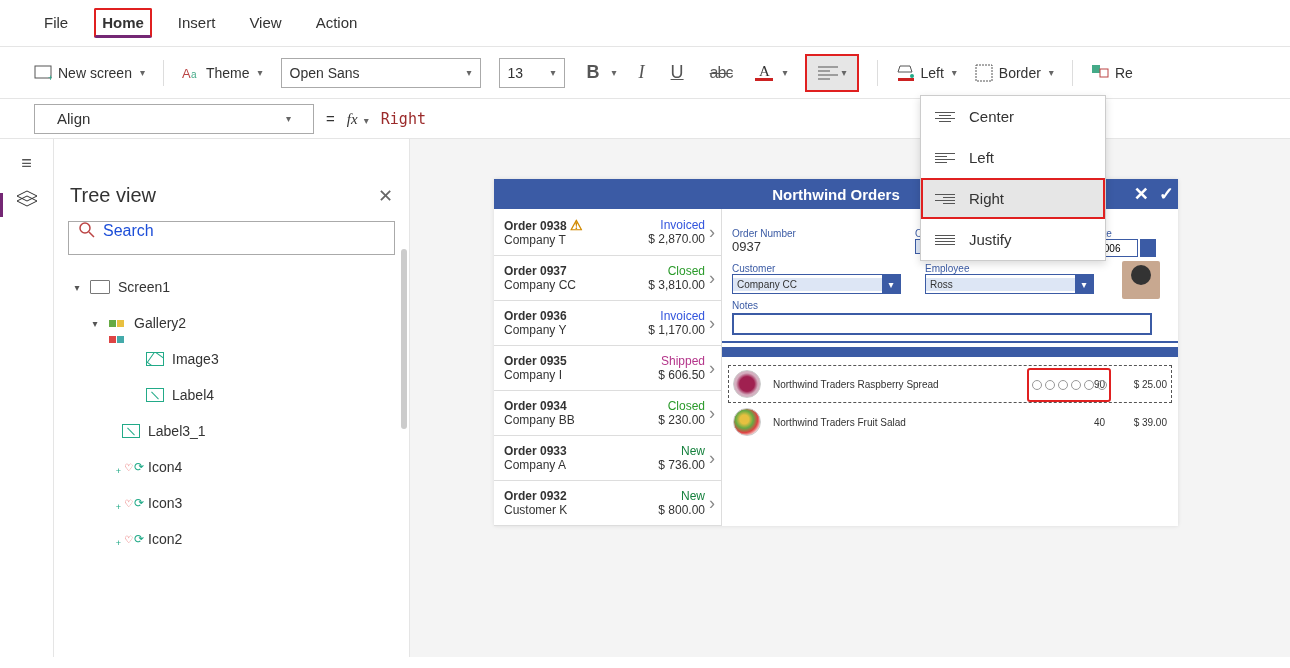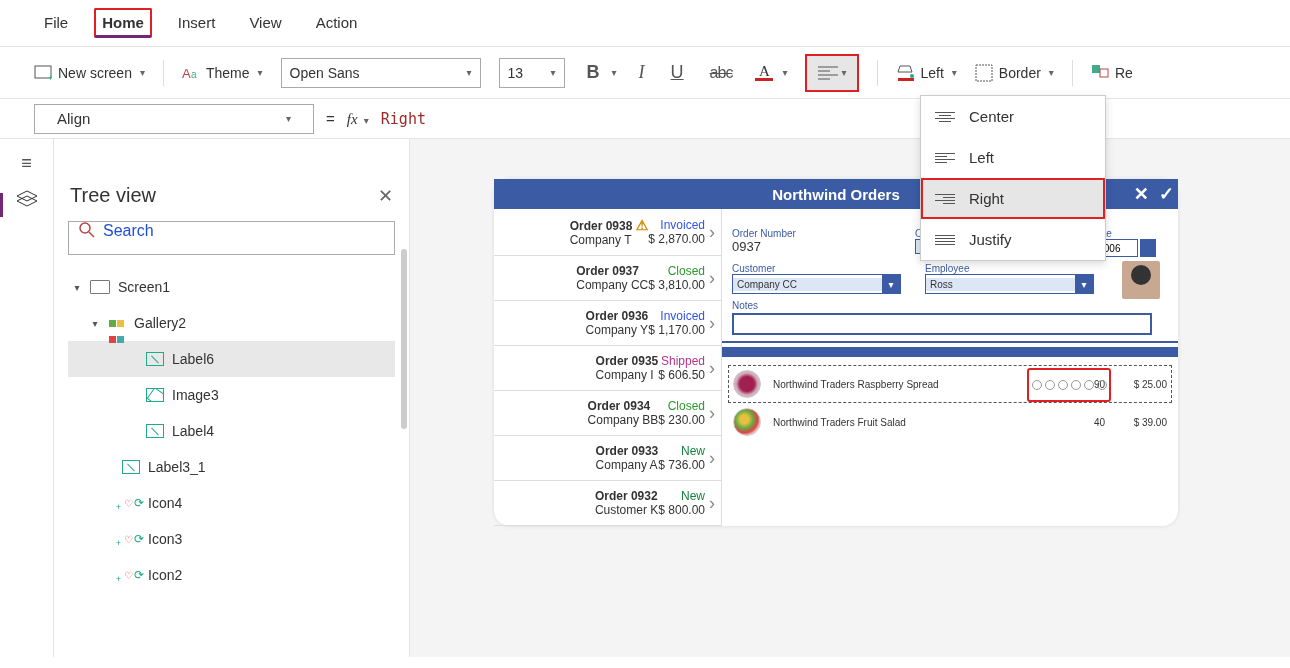--- a/index.html
+++ b/index.html
@@ -58,27 +58,27 @@
   .icon-ico { width: 18px; height: 16px; display: inline-flex; align-items: center; justify-content: center; gap: 1px; }
   .icon-ico .heart { color: #d33; font-size: 10px; }
   .icon-ico .recyc { color: #2a8; font-size: 12px; }
   .icon-ico .plus { color: #2a8; font-size: 9px; position: relative; top: 4px; left: -2px;}
   .indent1 { padding-left: 22px; }
   .indent2 { padding-left: 54px; }
   .indent3 { padding-left: 78px; }
 
   
   .canvas { flex: 1; background: #f4f4f4; position: relative; padding: 40px 0 0 84px; }
-  .app-frame { width: 684px; background: #fff; box-shadow: 0 0 4px rgba(0,0,0,0.1); border-radius: 16px; }
+  .app-frame { width: 684px; background: #fff; box-shadow: 0 0 4px rgba(0,0,0,0.1); }
   .title-bar { background: #3b5ba5; color: #fff; height: 30px; display: flex; align-items: center; justify-content: center; font-weight: 600; font-size: 15px; position: relative; }
   .title-actions { position: absolute; right: 4px; display: flex; gap: 10px; font-size: 18px; }
 
   .app-body { display: flex; }
   .order-list { width: 228px; border-right: 1px solid #ddd; }
-  .order-row { display: flex; align-items: center; justify-content: flex-end; padding: 8px 6px 8px 10px; border-bottom: 1px solid #ddd; }
+  .order-row { display: flex; align-items: center; justify-content: space-between; padding: 8px 6px 8px 10px; border-bottom: 1px solid #ddd; gap: 43px; }
   .order-left { font-size: 12px; }
   .order-name { font-weight: 700; }
   .warn { color: #d18a00; font-size: 14px; }
   .order-right { text-align: right; font-size: 12px; }
   .status-invoiced { color: #3355dd; }
   .status-closed { color: #2a9a2a; }
   .status-shipped { color: #b4348a; }
   .status-new { color: #15803d; }
   .chev { color: #888; font-size: 18px; font-weight: 300; margin-left: 4px;}
 
@@ -269,24 +269,20 @@
         <span class="screen-ico"></span>
         <span>Screen1</span>
       </div>
       <div class="tree-row indent1">
         <span class="expander">▾</span>
         <span class="gallery-ico">
           <span style="background:#6a4"></span><span style="background:#e8c040"></span><span style="background:#d44"></span><span style="background:#4aa"></span>
         </span>
         <span>Gallery2</span>
       </div>
-      <div class="tree-row indent3 selected">
-        <span class="label-ico"></span>
-        <span>Label6</span>
-      </div>
       <div class="tree-row indent3">
         <span class="image-ico"></span>
         <span>Image3</span>
       </div>
       <div class="tree-row indent3">
         <span class="label-ico"></span>
         <span>Label4</span>
       </div>
       <div class="tree-row indent2">
         <span class="label-ico"></span>

